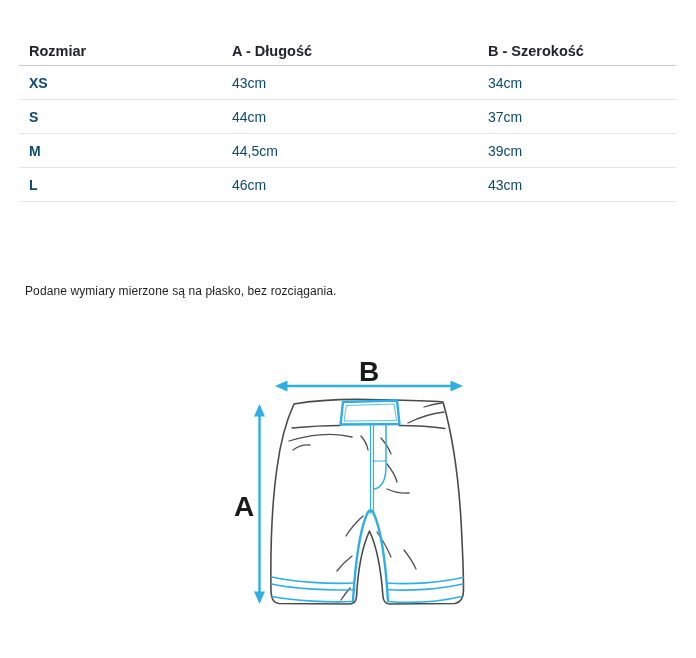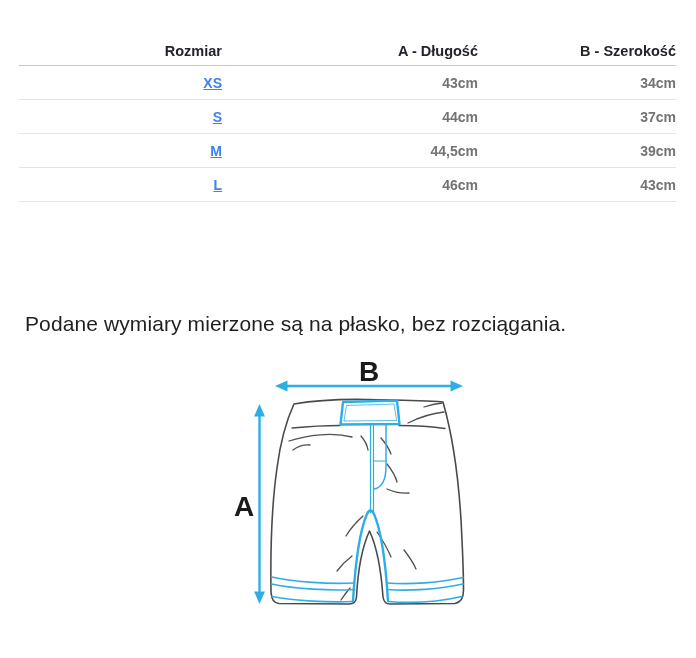--- a/index.html
+++ b/index.html
@@ -16,43 +16,43 @@
     position: absolute;
     left: 19px; top: 36px;
     width: 657px;
   }
   table.size-table {
     width: 100%;
     border-collapse: collapse;
     table-layout: fixed;
   }
   table.size-table th, table.size-table td {
-    text-align: right;
+    text-align: left;
     padding: 0 0 0 10px;
     font-size: 14px;
     height: 33px;
     vertical-align: middle;
     white-space: nowrap;
   }
   table.size-table th {
     font-weight: 700;
     font-size: 14.5px;
     color: #23232e;
     height: 29px;
     border-bottom: 1px solid #c9c9cd;
   }
   table.size-table td { border-bottom: 1px solid #e5e5e7; }
-  td.cell-size { font-weight: 700; color: #3b82f6; text-decoration: underline; }
-  td.cell-val  { font-weight: 700; color: #737373; }
+  td.cell-size { font-weight: 700; color: #0c4a6e; }
+  td.cell-val  { font-weight: 400; color: #0c4a6e; }
 
   
   .measure-note {
     position: absolute;
-    left: 25px; top: 312px;
-    font-size: 21px;
+    left: 25px; top: 284px;
+    font-size: 12px;
     color: #1f1f1f;
     letter-spacing: 0.1px;
   }
 
   
   .diagram-wrap {
     position: absolute;
     left: 210px; top: 345px;
     width: 280px; height: 310px;
   }

